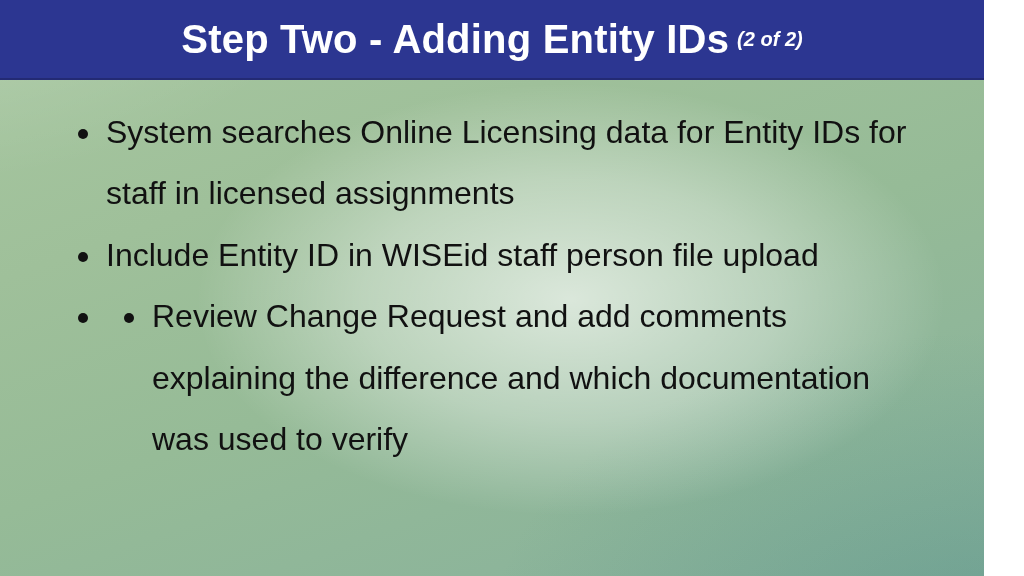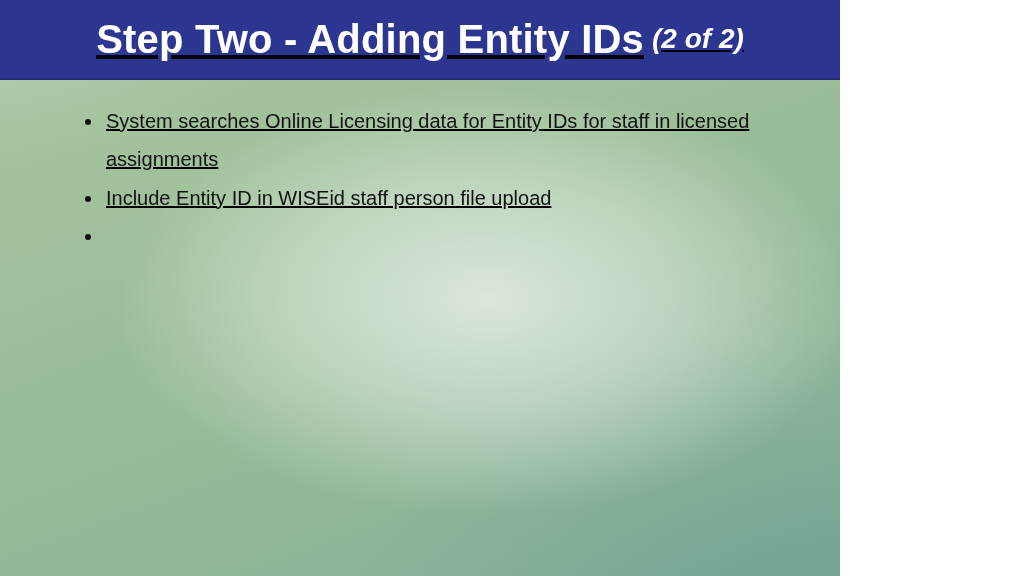--- a/index.html
+++ b/index.html
@@ -1,48 +1,47 @@
 <!DOCTYPE html>
 <html><head>
 <meta charset="utf-8">
 <style>
   * { margin: 0; padding: 0; box-sizing: border-box; }
   html, body { width: 1024px; height: 576px; overflow: hidden; font-family: "Segoe UI", Arial, sans-serif; }
   .slide {
-    width: 840px; height: 576px; position: relative;
+    width: 984px; height: 576px; position: relative;
     background:
       radial-gradient(ellipse 520px 300px at 58% 52%, rgba(255,255,255,0.65) 0%, rgba(255,255,255,0.35) 40%, rgba(255,255,255,0) 72%),
       radial-gradient(ellipse 900px 550px at 100% 110%, rgba(60,130,120,0.30) 0%, rgba(60,130,120,0) 55%),
       radial-gradient(ellipse 800px 500px at -10% -20%, rgba(255,255,255,0.25) 0%, rgba(255,255,255,0) 60%),
       linear-gradient(160deg, #a7c7a0 0%, #9fc09a 30%, #96bb97 55%, #8db59a 80%, #85af9d 100%);
-    text-decoration: underline;
   }
   .title-bar {
     background: #2c3691;
     height: 80px;
     display: flex; align-items: center; justify-content: center;
     border-bottom: 2px solid #232a74;
   }
   .title-text {
     color: #ffffff;
     font-size: 40px;
     font-weight: 700;
     letter-spacing: 0.2px;
   }
   .title-sub {
     color: #ffffff;
-    font-size: 28px;
+    font-size: 20px;
     font-weight: 700;
     font-style: italic;
     margin-left: 8px;
   }
   .body {
     padding: 22px 70px 0 70px;
     color: #111111;
-    font-size: 20px;
+    font-size: 32px;
     line-height: 1.92;
   }
   ul.level1 { list-style: disc; padding-left: 34px; }
   ul.level2 { list-style: disc; padding-left: 44px; }
   li { padding-left: 2px; }
 </style>
 </head>
 <body>
 
 <div class="slide">
@@ -54,17 +53,22 @@
 
   <div class="body">
     <ul class="level1">
       <li>
         <span>System searches Online Licensing data for Entity IDs for staff in licensed assignments</span>
       </li>
       <li>
         <span>Include Entity ID in WISEid staff person file upload</span>
       </li>
       <li>
+        <ul class="level2">
+          <li>
+            <span>Review Change Request and add comments explaining the difference and which documentation was used to verify</span>
+          </li>
+        </ul>
       </li>
     </ul>
   </div>
 
 </div>
 
 </body></html>

